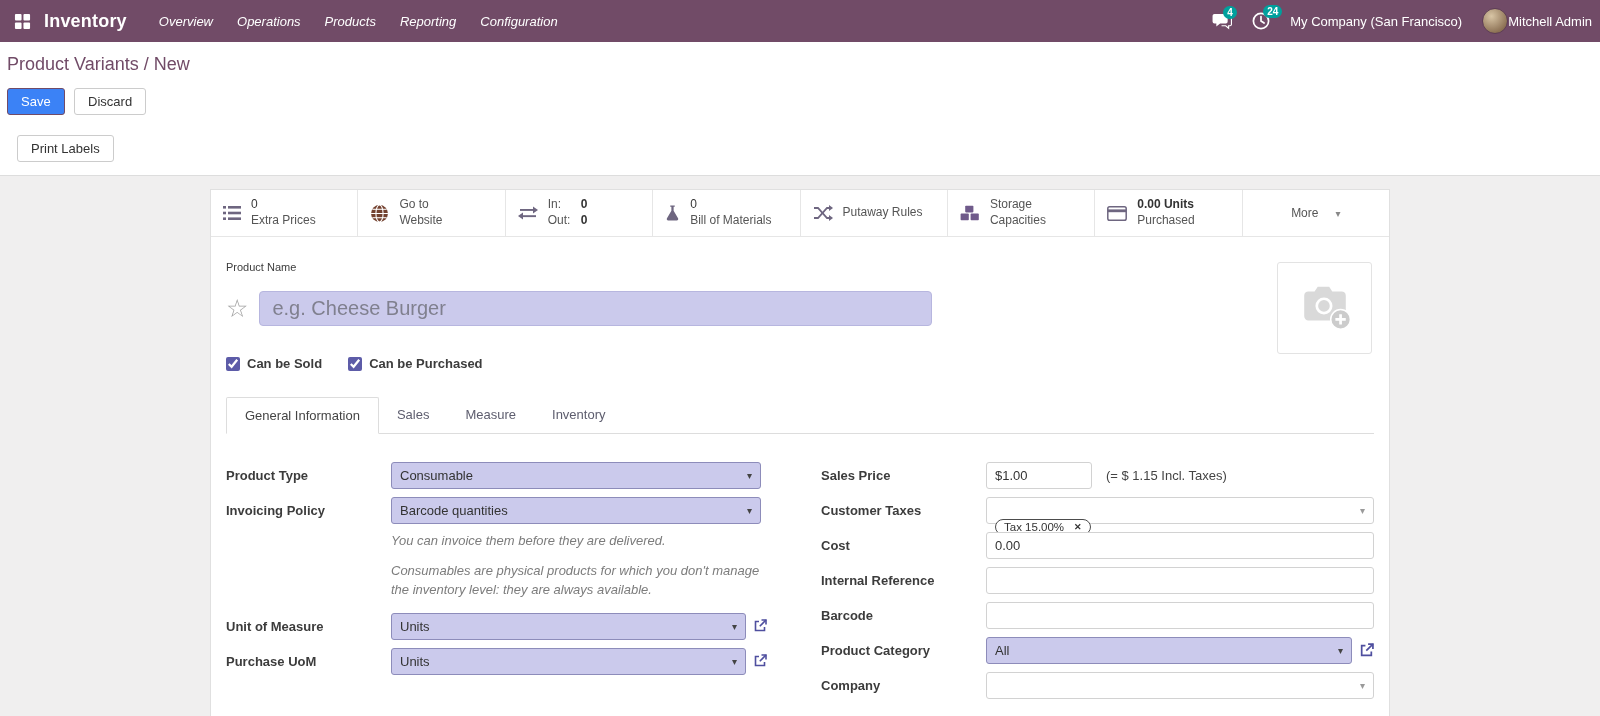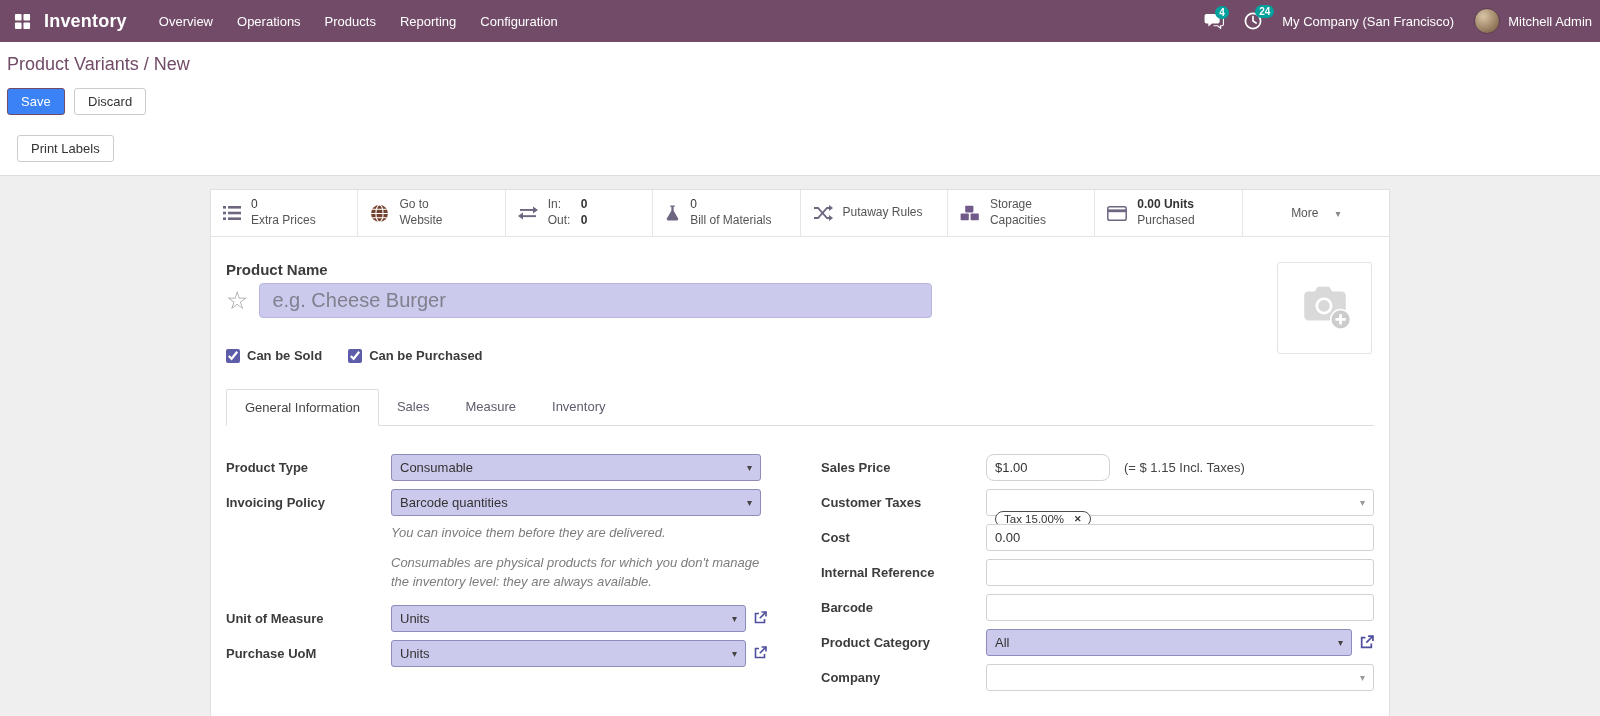--- a/index.html
+++ b/index.html
@@ -4,27 +4,27 @@
 <style>
   * { box-sizing: border-box; margin: 0; padding: 0; }
   html,body { width:1600px; height:716px; overflow:hidden; }
   body { font-family:"Liberation Sans", sans-serif; background:#fff; color:#333; }
 
   
   .navbar { height:42px; background:#714B67; display:flex; align-items:center; color:#fff; }
   .apps-btn { width:44px; display:flex; justify-content:center; align-items:center; cursor:pointer; }
   .brand { font-size:18px; font-weight:700; margin-right:20px; letter-spacing:.2px; }
   .nav-menu { display:flex; }
-  .nav-menu .nav-item { color:#fff; font-size:13px; padding:12px 12px; cursor:pointer; }
+  .nav-menu .nav-item { color:#fff; font-size:13px; padding:12px 12px; cursor:pointer;font-style:italic; }
   .nav-right { margin-left:auto; display:flex; align-items:center; gap:20px; padding-right:8px; }
   .icon-badge { position:relative; cursor:pointer; display:flex; }
   .badge { position:absolute; top:-7px; left:11px; background:#00A09D; color:#fff; font-size:10px;
            border-radius:9px; padding:1px 4px; min-width:12px; text-align:center; font-weight:700; }
   .nav-company { font-size:13px; cursor:pointer;text-align:center; }
-  .nav-user { display:flex; align-items:center; gap:8px; cursor:pointer; }
+  .nav-user { display:flex; align-items:center; cursor:pointer; }
   .avatar { width:26px; height:26px; border-radius:50%;
             background:radial-gradient(circle at 35% 30%, #d8c5a5, #8a6f52 75%); border:1px solid #5d3d55; }
   .nav-user-name { font-size:13px; white-space:nowrap; }
 
   
   .control-panel { background:#fff; padding:12px 8px 0 7px; border-bottom:1px solid #ddd; }
   .breadcrumb { font-size:18px; color:#714B67; margin-bottom:13px; }
   .breadcrumb .bc-link { cursor:pointer; }
   .action-row { margin-bottom:20px; }
   .btn { font-size:13px; border-radius:3px; padding:5px 13px; cursor:pointer; border:1px solid transparent; }
@@ -43,21 +43,21 @@
   .stat-btn:last-child { border-right:none; justify-content:center; }
   .stat-text { line-height:1.3; }
   .stat-value { color:#373737; }
   .stat-bold { font-weight:700; color:#333; }
   .stat-num { font-weight:700; color:#333; margin-left:9px; }
   .io-label { display:inline-block; min-width:24px; }
   .more-caret { font-size:10px; color:#888; margin-left:7px; }
 
   
   .sheet-body { position:relative; padding:24px 15px 20px 15px; }
-  .field-label { font-weight:700; font-size:15px; color:#3c3c3c; display:block; margin-bottom:5px; }
+  .field-label { font-weight:400; font-size:11px; color:#3c3c3c; display:block; margin-bottom:18px; }
   .name-row { display:flex; align-items:center; }
   .star { font-size:25px; color:#a3a3a3; margin-right:11px; cursor:pointer; line-height:1; }
   .name-input { width:673px; height:35px; background:#CBCAEC; border:1px solid #b7b6df; border-radius:4px;
                 font-size:20px; padding:0 12px; color:#333; font-family:"Liberation Sans",sans-serif; }
   .name-input::placeholder { color:#80808f; }
   .image-box { position:absolute; top:25px; right:17px; width:95px; height:92px; border:1px solid #e3e3e3;
                border-radius:3px; display:flex; align-items:center; justify-content:center; cursor:pointer; background:#fff; }
 
   .checkbox-row { margin-top:30px; display:flex; align-items:center; gap:26px; font-size:13px; font-weight:700; color:#3c3c3c; }
   .cb-item { display:flex; align-items:center; cursor:pointer; }
@@ -74,21 +74,21 @@
 
   .o-select { height:27px; background:#CBCAEC; border:1px solid #8d8cba; border-radius:3px; display:flex;
               align-items:center; justify-content:space-between; padding:0 8px; font-size:13px; color:#333;
               cursor:pointer; width:370px; }
   .o-select.full { width:100%; }
   .caret { font-size:10px; color:#444; margin-left:8px; }
   .caret.gray { color:#9a9a9a; margin-left:auto; }
 
   .o-input { height:27px; border:1px solid #d2d2d2; border-radius:3px; padding:0 8px; font-size:13px;
              color:#333; background:#fff; width:100%; font-family:"Liberation Sans",sans-serif; }
-  .o-input.small { width:124px;border-radius:8px; }
+  .o-input.small { width:106px; }
   .o-field { height:27px; border:1px solid #d2d2d2; border-radius:3px; display:flex; align-items:center;
              padding:0 8px; width:100%; background:#fff; cursor:pointer; }
   .price-note { font-size:13px; color:#444; margin-left:14px; white-space:nowrap; }
 
   .tag { display:inline-flex; align-items:center; gap:10px; border:1px solid #4c4c4c; border-radius:11px;
          padding:1px 8px; font-size:11.5px; color:#333; background:#fff; cursor:pointer;margin-top:32px; }
   .tag-x { font-size:9px; font-weight:700; cursor:pointer; }
 
   .help-row { grid-template-columns:165px 1fr; align-items:start; margin-bottom:2px; }
   .help-text { font-style:italic; color:#7c7c7c; font-size:13px; line-height:1.45; max-width:378px; margin-bottom:11px; }

